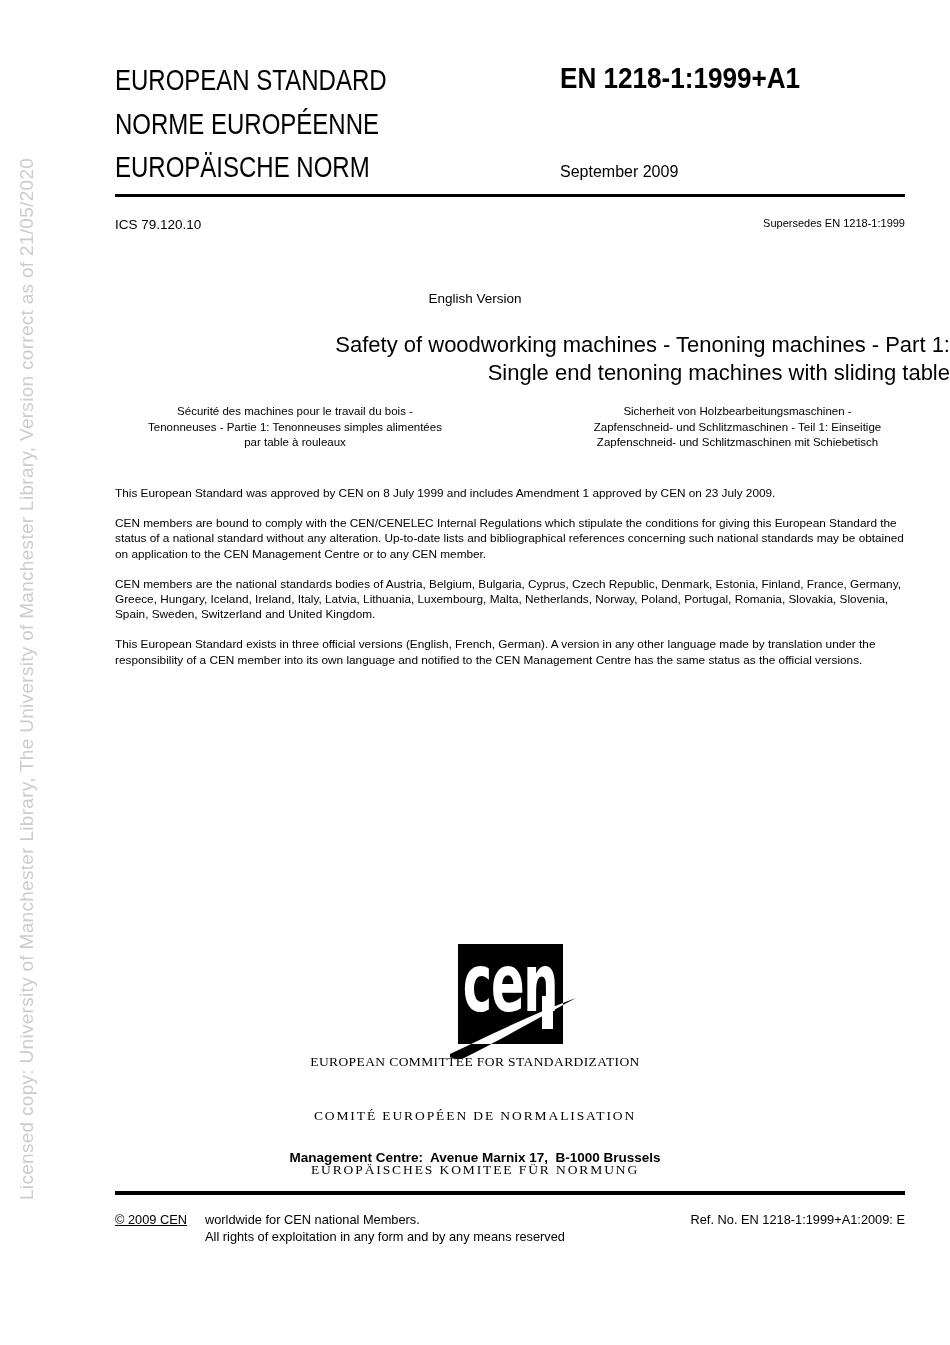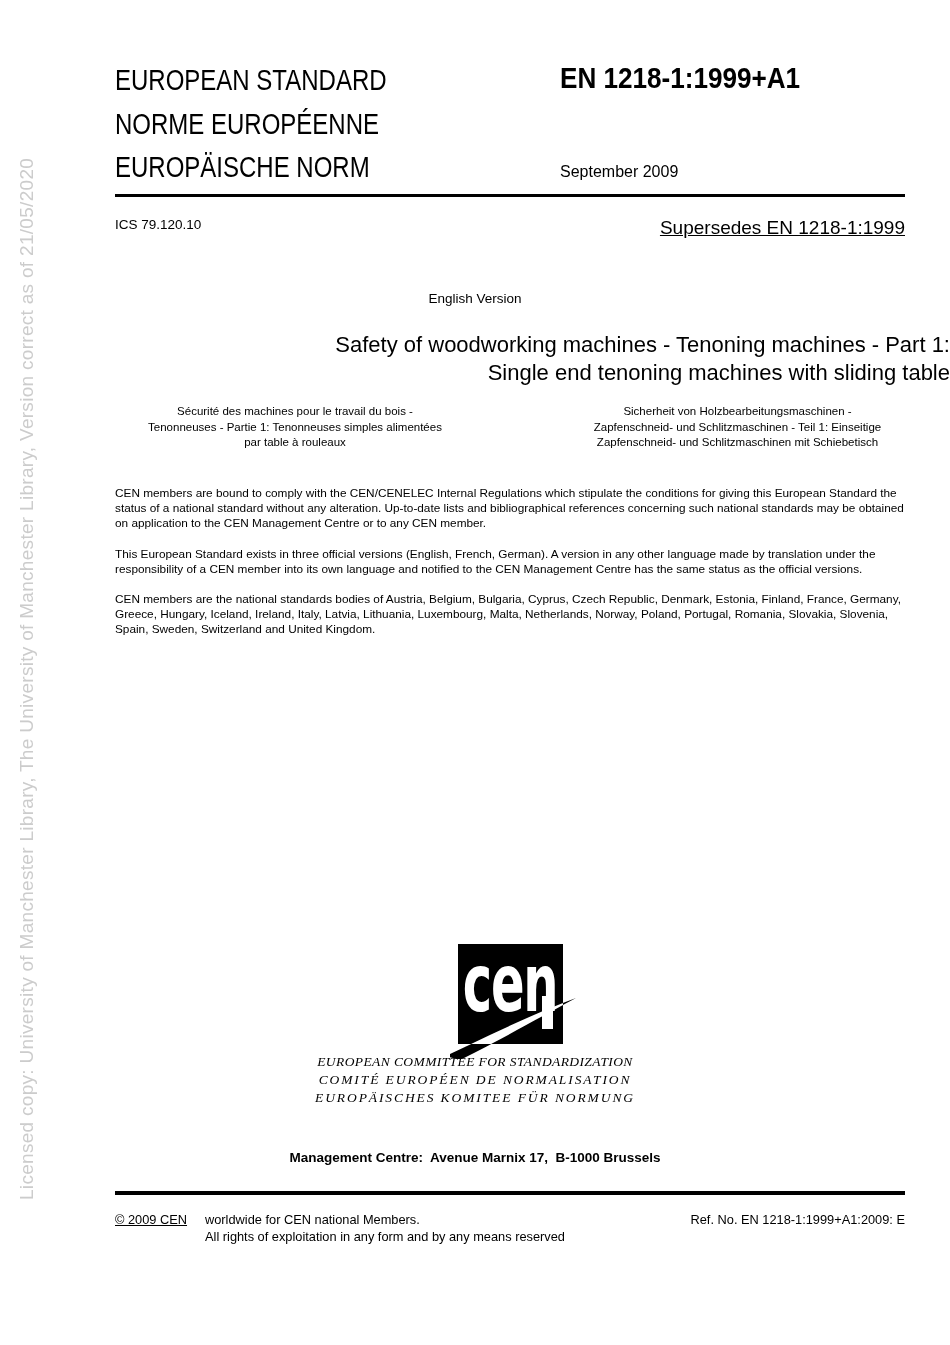--- a/index.html
+++ b/index.html
@@ -65,23 +65,22 @@
   .ics {
     position: absolute;
     left: 115px;
     top: 217px;
     font-size: 13.5px;
   }
   .supersedes {
     position: absolute;
     right: 45px;
     top: 217px;
-    font-size: 19px;
+    font-size: 11px;
     text-align: right;
-    text-decoration: underline;
   }
 
   .english-version {
     position: absolute;
     left: 0;
     top: 291px;
     width: 100%;
     text-align: center;
     font-size: 13.5px;
   }
@@ -128,24 +127,23 @@
 
   .committee {
     position: absolute;
     left: 0;
     top: 1053px;
     width: 100%;
     text-align: center;
     font-family: "Liberation Serif", serif;
     font-size: 13.5px;
     line-height: 18px;
-    font-style: italic;
   }
   .committee .line-1 { letter-spacing: 0.4px; }
-  .committee .line-2, .committee .line-3 { letter-spacing: 1.9px; }
+  .committee .line-2, .committee .line-3 { letter-spacing: 1.9px; margin-top: 36px; }
 
   .management {
     position: absolute;
     left: 0;
     top: 1150px;
     width: 100%;
     text-align: center;
     font-size: 13.5px;
     font-weight: bold;
     white-space: pre;
@@ -192,23 +190,24 @@
   </div>
 
   <div class="subtitle subtitle-fr">Sécurité des machines pour le travail du bois -
 Tenonneuses - Partie 1: Tenonneuses simples alimentées
 par table à rouleaux</div>
   <div class="subtitle subtitle-de">Sicherheit von Holzbearbeitungsmaschinen -
 Zapfenschneid- und Schlitzmaschinen - Teil 1: Einseitige
 Zapfenschneid- und Schlitzmaschinen mit Schiebetisch</div>
 
   <div class="body-paragraphs">
+    <p>This European Standard was approved by CEN on 8 July 1999 and includes Amendment 1 approved by CEN on 23 July 2009.</p>
     <p>CEN members are bound to comply with the CEN/CENELEC Internal Regulations which stipulate the conditions for giving this European Standard the status of a national standard without any alteration. Up-to-date lists and bibliographical references concerning such national standards may be obtained on application to the CEN Management Centre or to any CEN member.</p>
+    <p>CEN members are the national standards bodies of Austria, Belgium, Bulgaria, Cyprus, Czech Republic, Denmark, Estonia, Finland, France, Germany, Greece, Hungary, Iceland, Ireland, Italy, Latvia, Lithuania, Luxembourg, Malta, Netherlands, Norway, Poland, Portugal, Romania, Slovakia, Slovenia, Spain, Sweden, Switzerland and United Kingdom.</p>
     <p>This European Standard exists in three official versions (English, French, German). A version in any other language made by translation under the responsibility of a CEN member into its own language and notified to the CEN Management Centre has the same status as the official versions.</p>
-    <p>CEN members are the national standards bodies of Austria, Belgium, Bulgaria, Cyprus, Czech Republic, Denmark, Estonia, Finland, France, Germany, Greece, Hungary, Iceland, Ireland, Italy, Latvia, Lithuania, Luxembourg, Malta, Netherlands, Norway, Poland, Portugal, Romania, Slovakia, Slovenia, Spain, Sweden, Switzerland and United Kingdom.</p>
   </div>
 
   <div class="cen-logo">
     <svg width="130" height="118" viewBox="0 0 130 118" xmlns="http://www.w3.org/2000/svg">
       <defs>
         <clipPath id="sq">
             <rect x="8" y="3" width="105" height="100"></rect>
           </clipPath>
       </defs>
 

